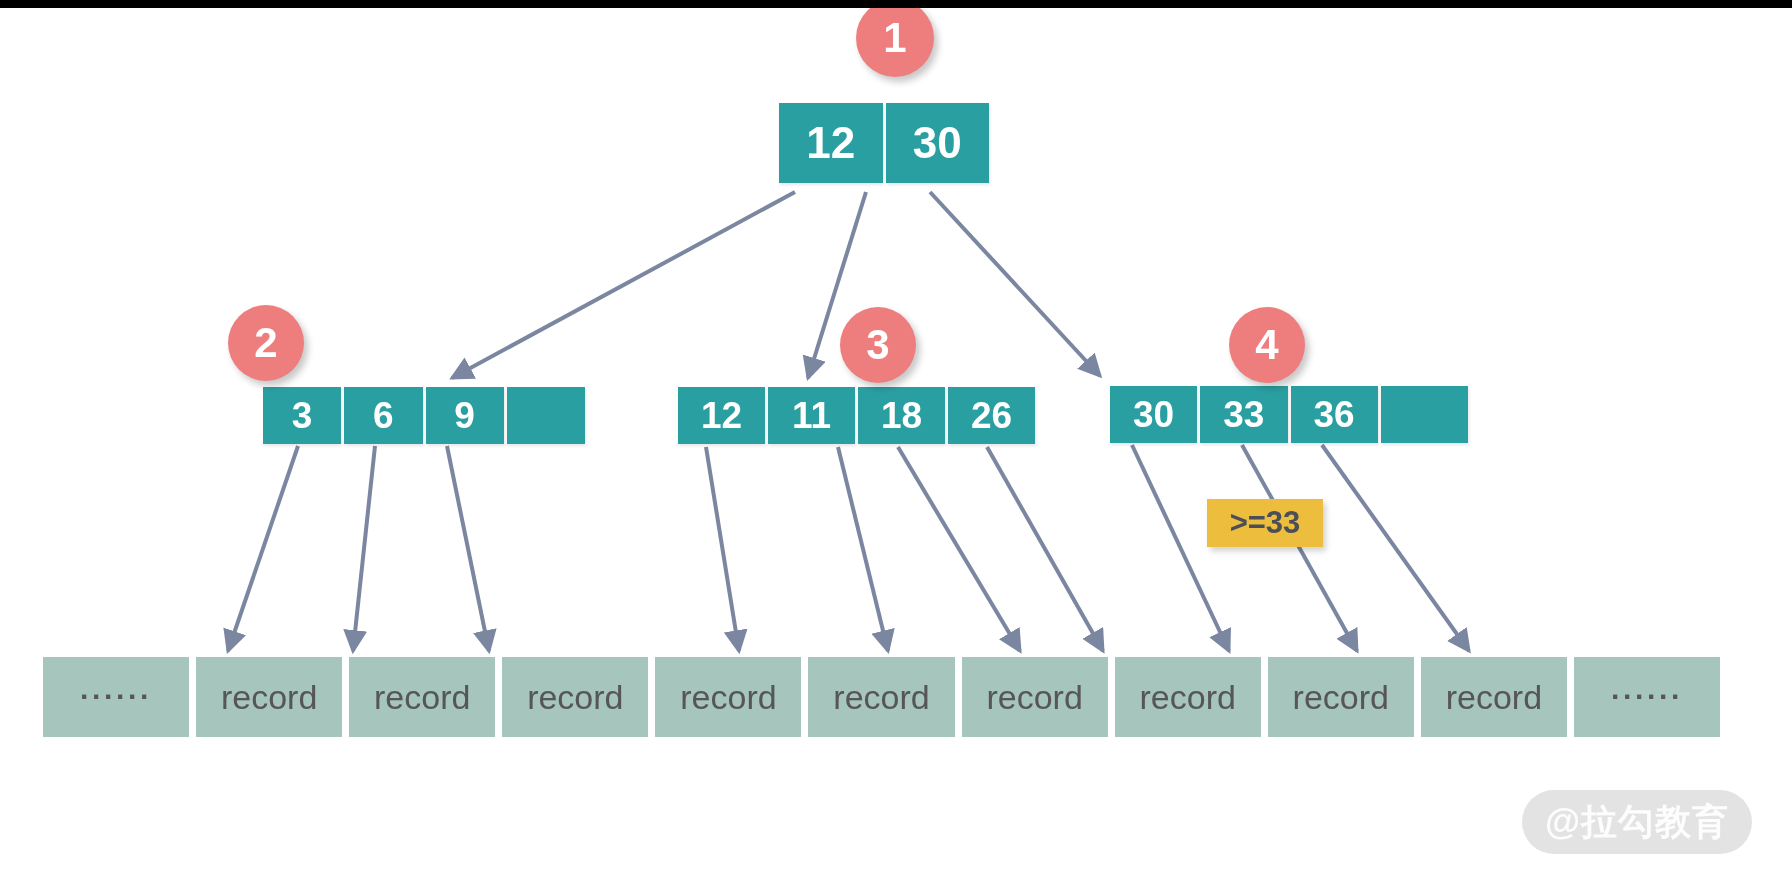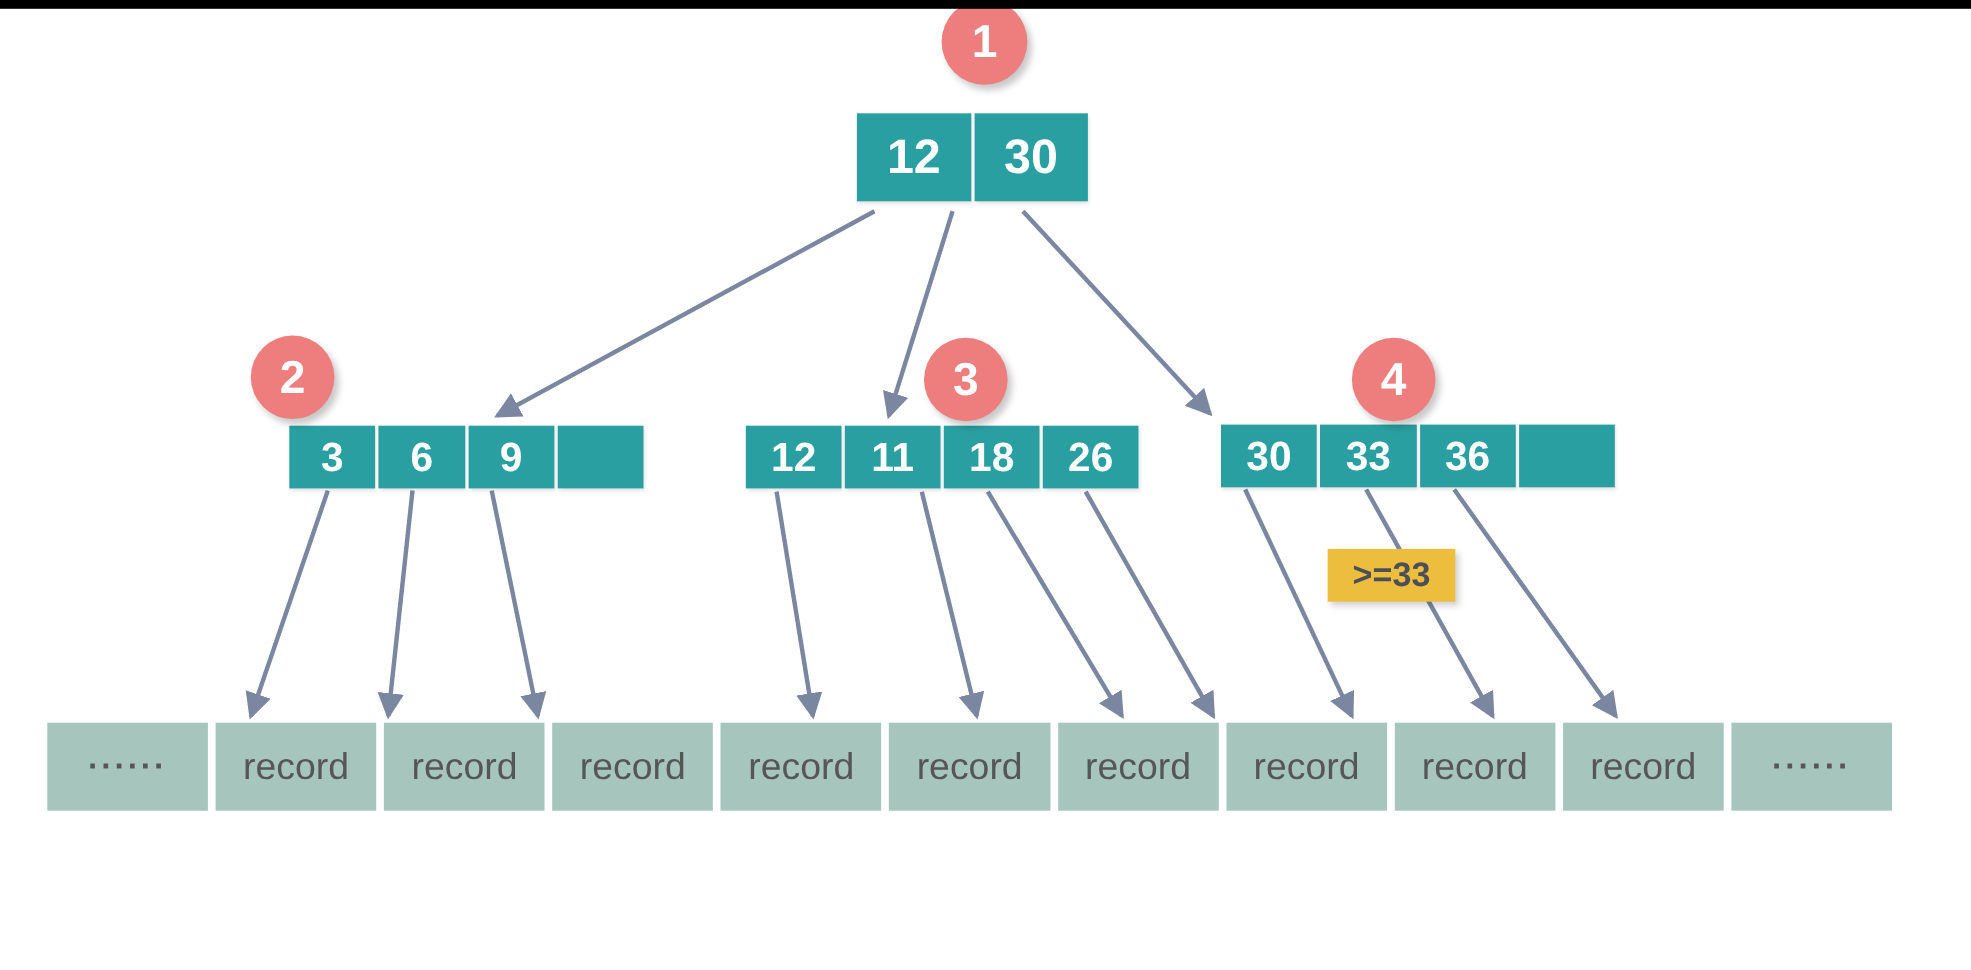--- a/index.html
+++ b/index.html
@@ -113,13 +113,14 @@
     <div class="record-cell">record</div>
     <div class="record-cell">record</div>
     <div class="record-cell">record</div>
     <div class="record-cell">record</div>
     <div class="record-cell">record</div>
     <div class="record-cell">record</div>
     <div class="record-cell">record</div>
     <div class="record-cell dots">······</div>
   </div>
 
+  <div class="watermark">@拉勾教育</div>
 </div>
 
 </body></html>

